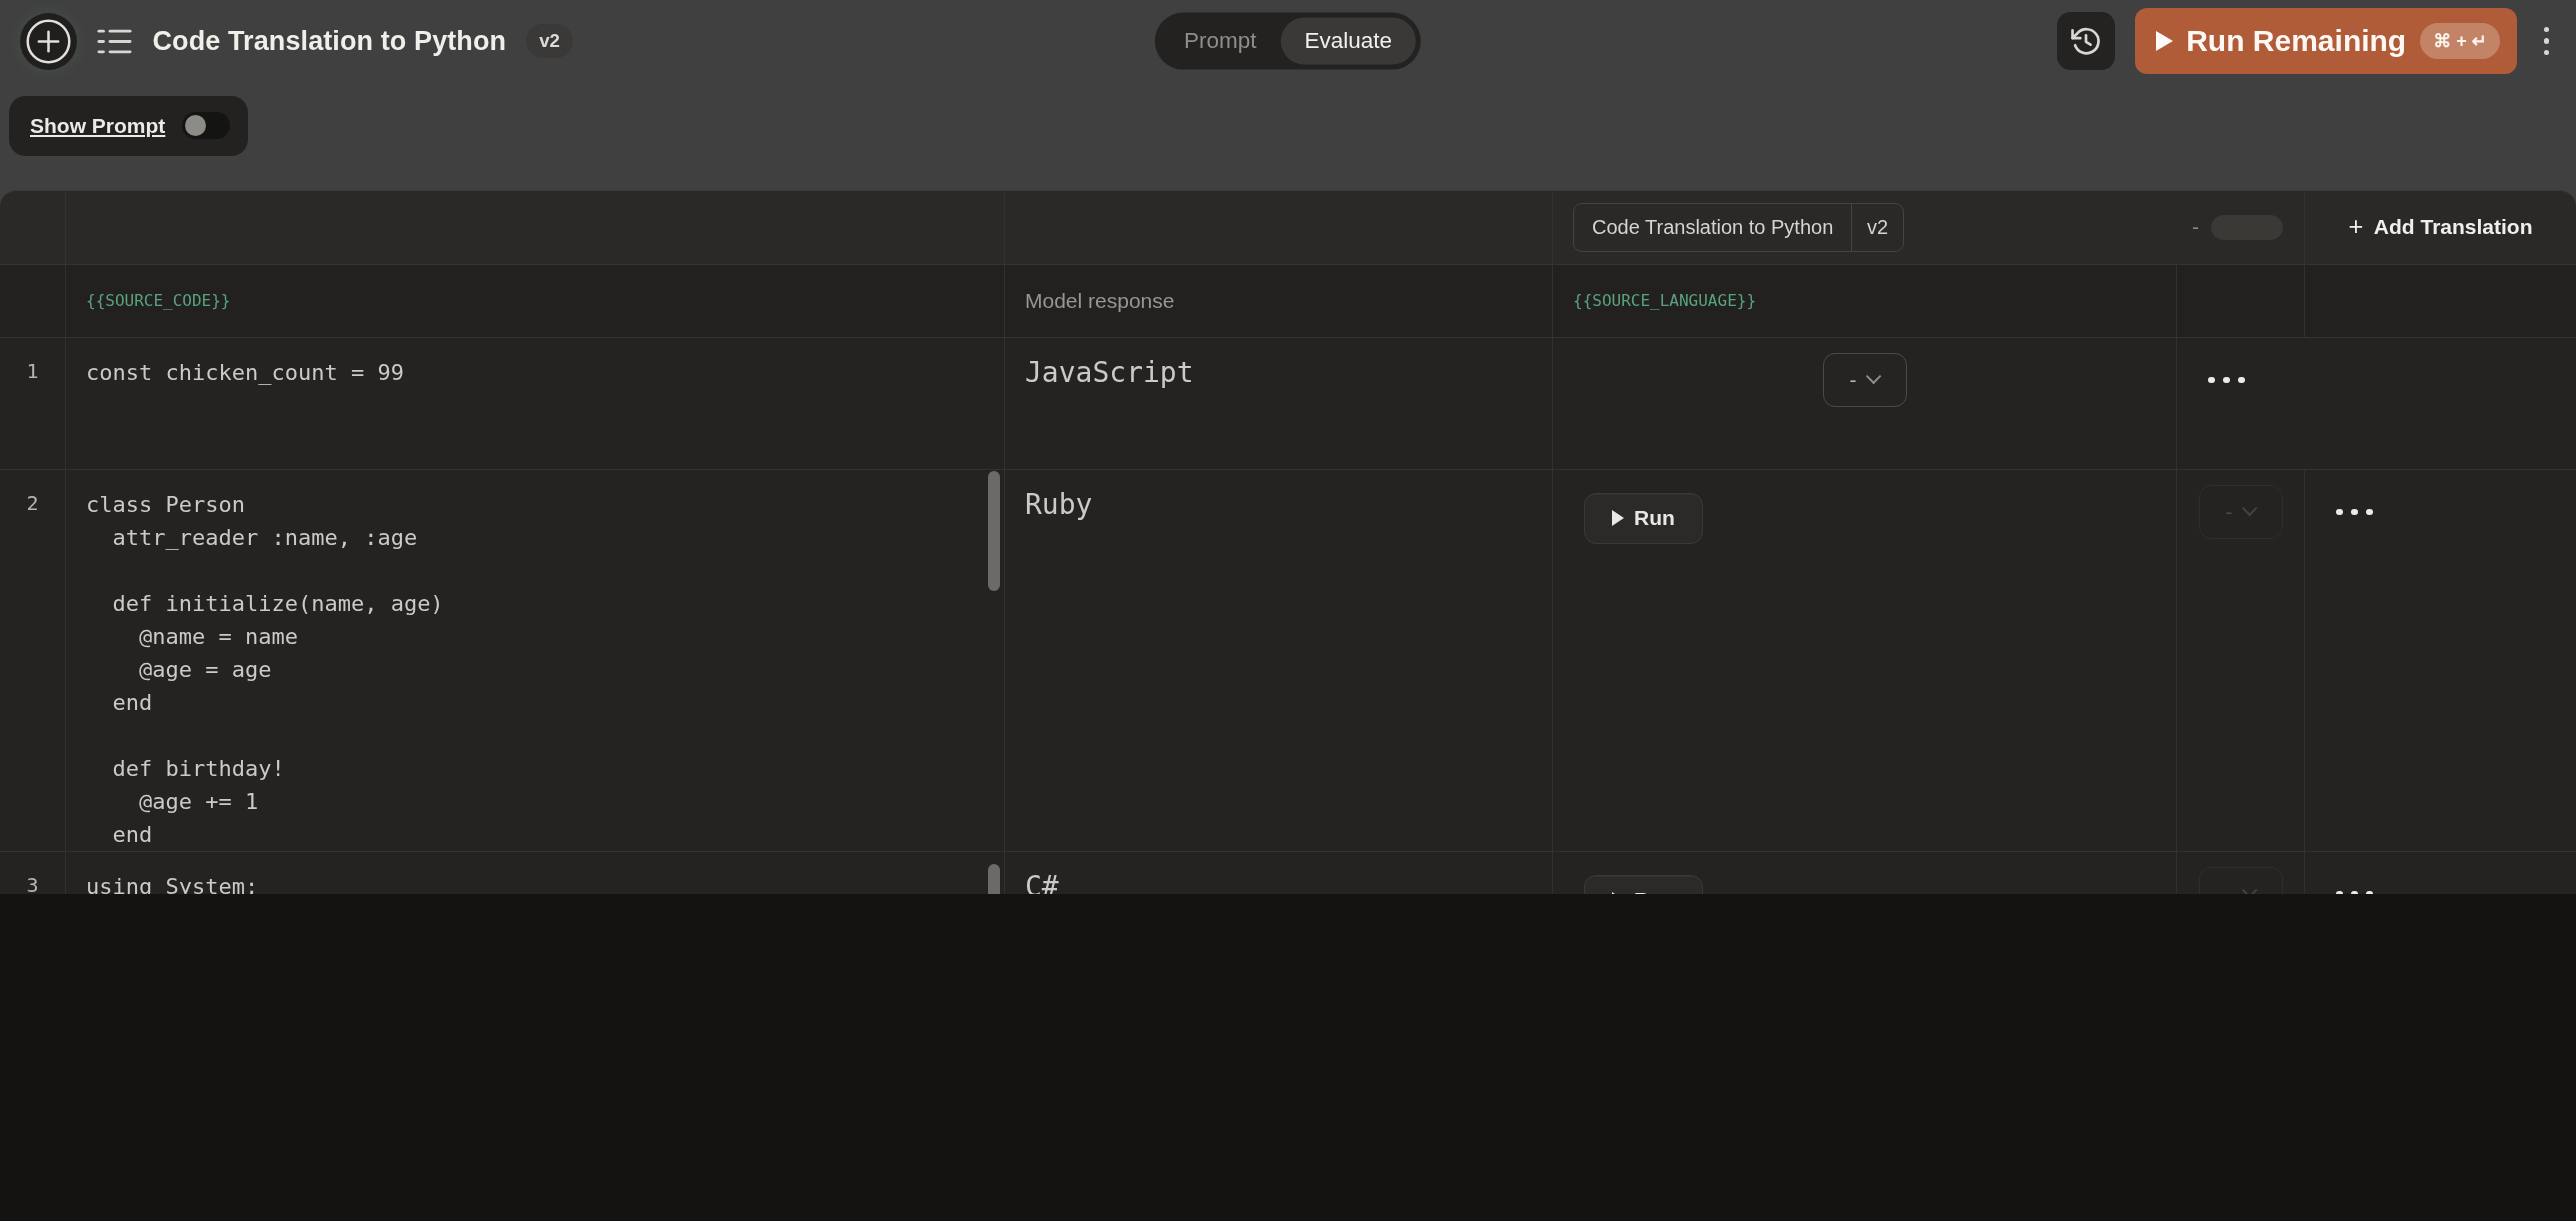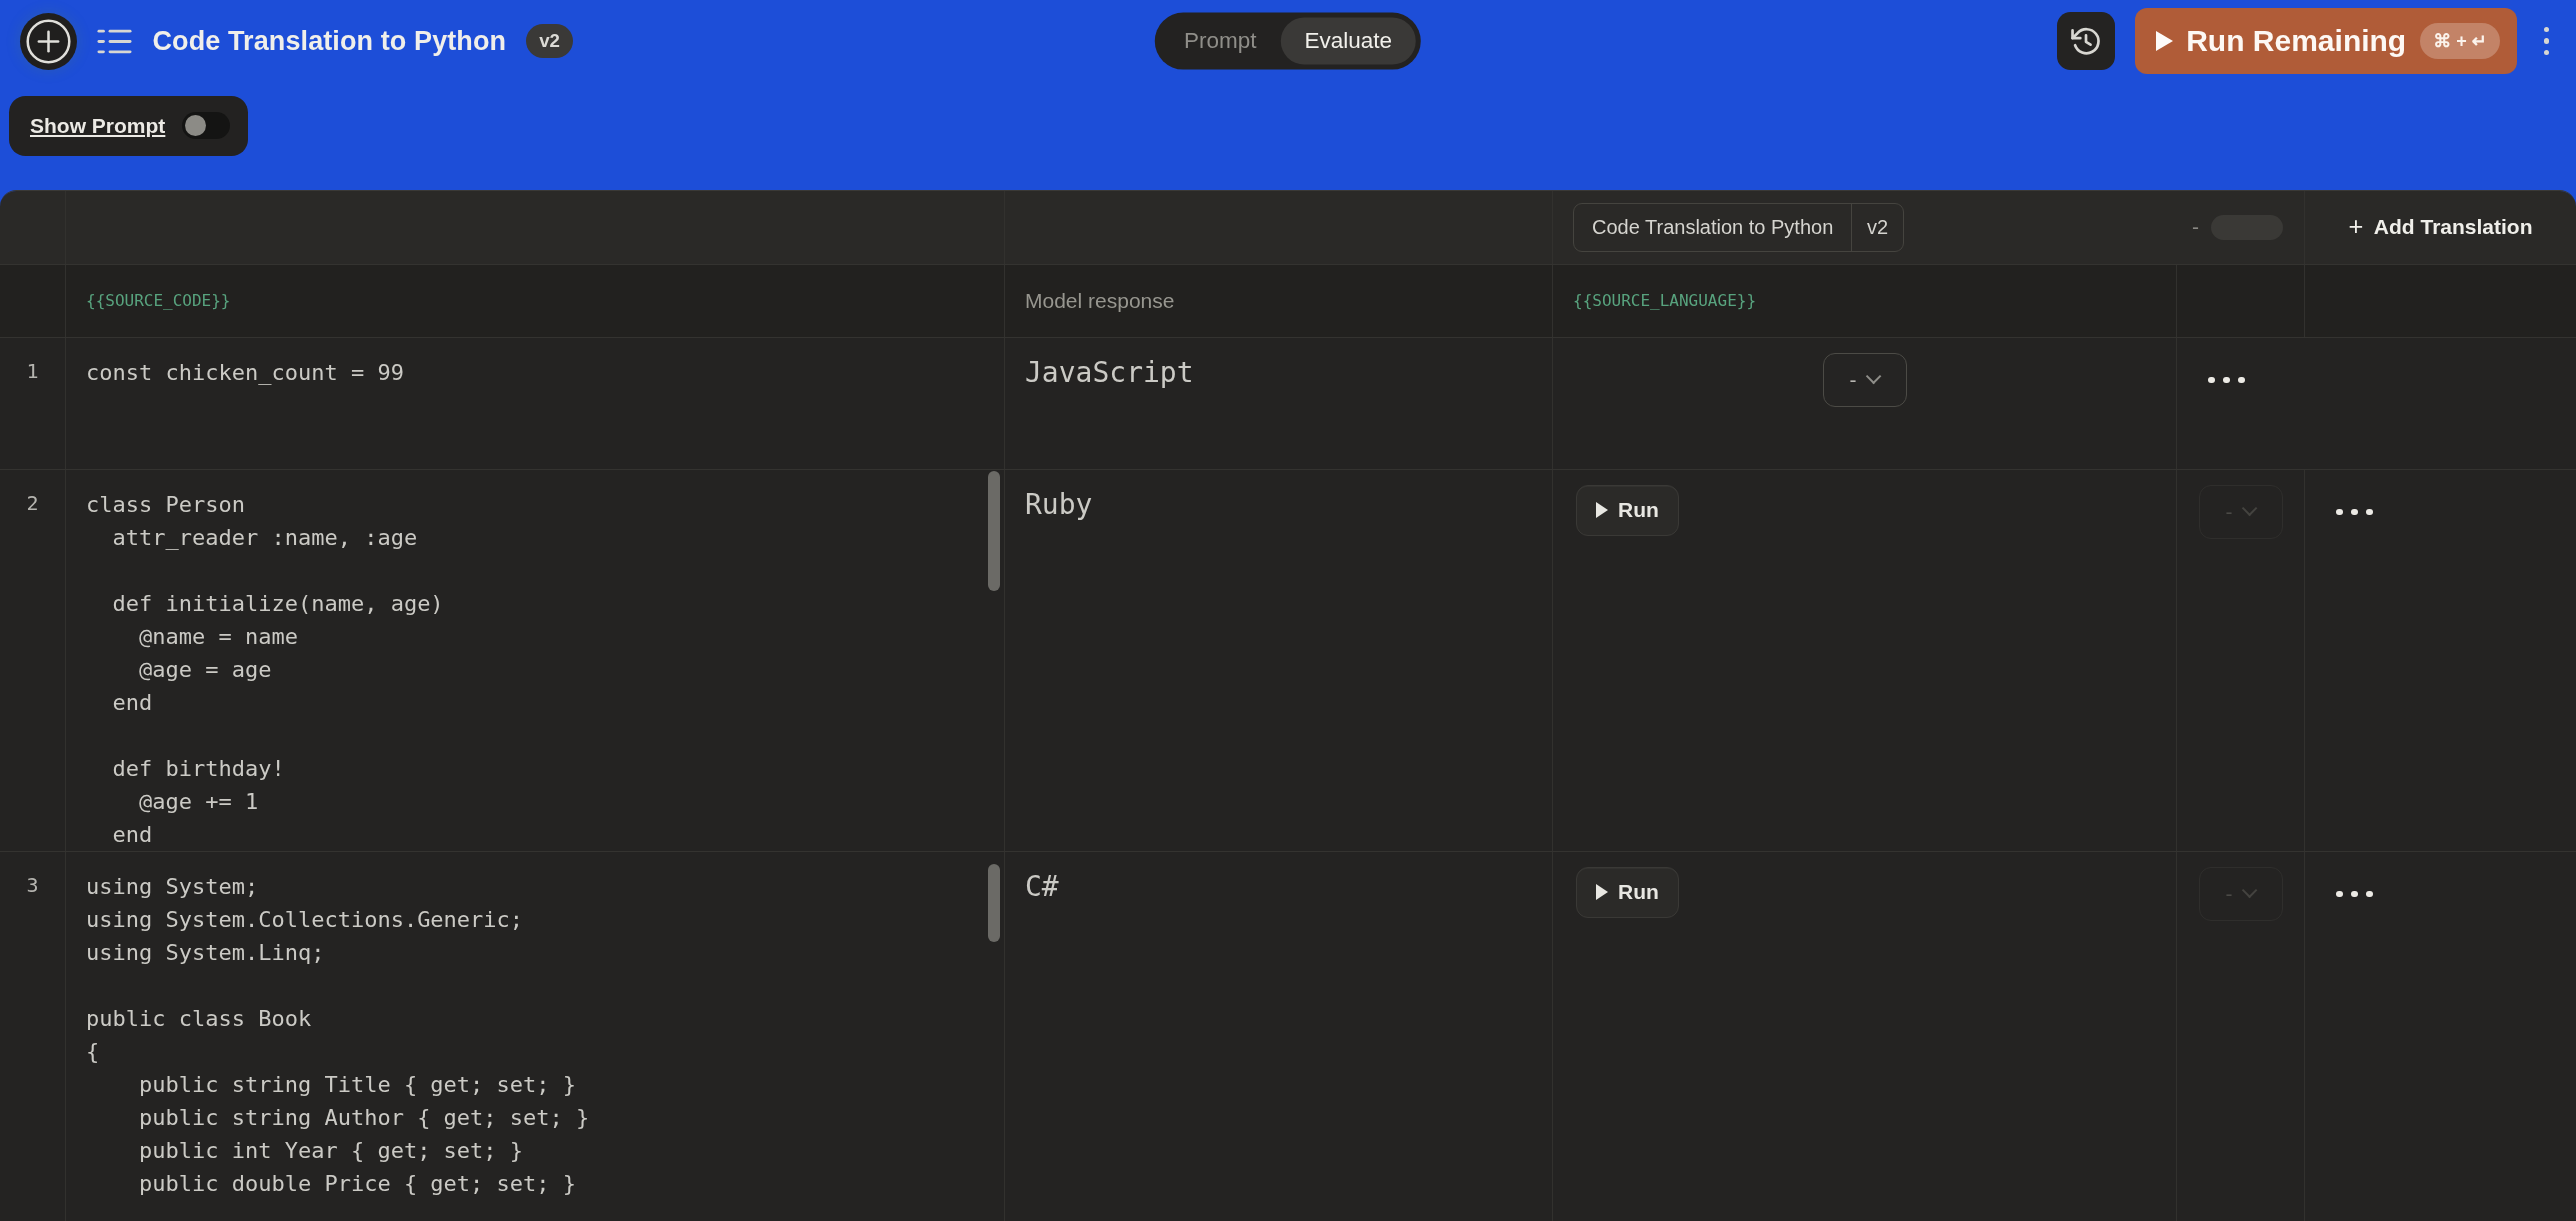--- a/index.html
+++ b/index.html
@@ -1,19 +1,19 @@
 <!DOCTYPE html>
 <html style="font-size:12px"><head>
 <meta charset="utf-8">
 <style>
   * { margin:0; padding:0; box-sizing:border-box; }
   html,body { background:#141312; }
   #app {
-    position:relative; width:2576px; height:1221px; overflow:hidden;
-    background:#1d4ed8; color:#e8e7e2;
+    position:relative; width:2576px; height:894px; overflow:hidden;
+    background:#404040; color:#e8e7e2;
     font-family:"Liberation Sans", sans-serif;
   }
 
   
   .topbar { position:relative; height:82px; display:flex; align-items:center; padding:0 19.5px; }
   .topbar-left { display:flex; align-items:center; gap:19.5px; }
   .icon-circle-btn {
     width:57px; height:57px; border-radius:50%; background:#201f1e; border:none; cursor:pointer;
     display:flex; align-items:center; justify-content:center;
     box-shadow:0 0 12px 3px rgba(80,130,100,0.18);
@@ -91,21 +91,21 @@
   .c-code, .c-lang, .c-resp { padding:18px 18px 0 20px; }
   .code-pre { font-family:"DejaVu Sans Mono", monospace; font-size:22px; line-height:33px; color:#cbcac5; white-space:pre; }
   .lang-text { font-family:"DejaVu Sans Mono", monospace; font-size:28px; color:#cbcac5; }
   .resp-pre { font-size:21px; line-height:26px; color:#d6d5d0; white-space:pre; }
 
   .scroll-thumb { position:absolute; right:4.5px; width:11.2px; border-radius:6px; background:#6b6a66; cursor:grab; }
   .row-2 .scroll-thumb { top:1.5px; height:120px; }
   .row-3 .scroll-thumb { top:12px; height:78px; }
 
   .run-btn {
-    margin:0; display:inline-flex; align-items:center; gap:10.5px; height:51px; padding:0 19px;
+    margin:8px; display:inline-flex; align-items:center; gap:10.5px; height:51px; padding:0 27px;
     background:#2b2a28; border:0.7px solid #3a3936; border-radius:12px; cursor:pointer;
     box-shadow:inset 0 0.7px 0 rgba(255,255,255,0.05);
   }
   .play-tri-sm { width:0; height:0; border-top:8.2px solid transparent; border-bottom:8.2px solid transparent; border-left:12.7px solid #e8e7e2; }
   .run-label { font-size:21px; font-weight:700; color:#e8e7e2; }
   .c-resp-run { padding:15px 0 0 22.5px; }
 
   .c-score { display:flex; justify-content:center; align-items:flex-start; padding-top:15px; }
   .dd { width:84px; height:54px; border-radius:12px; display:flex; align-items:center; justify-content:center; gap:12px; cursor:pointer; background:transparent; }
   .dd.enabled { border:1.5px solid #4c4b46; background:#252423; }

